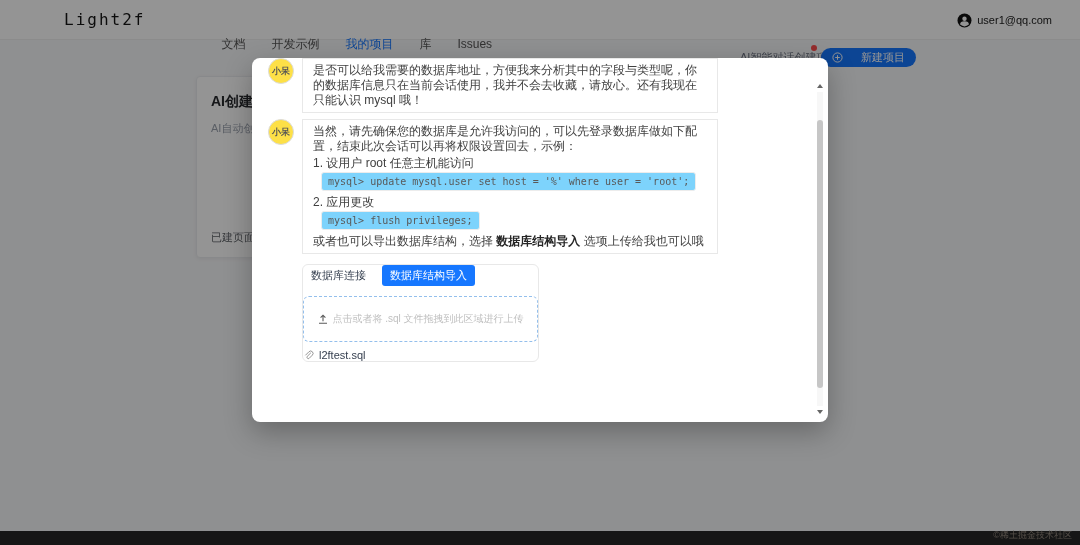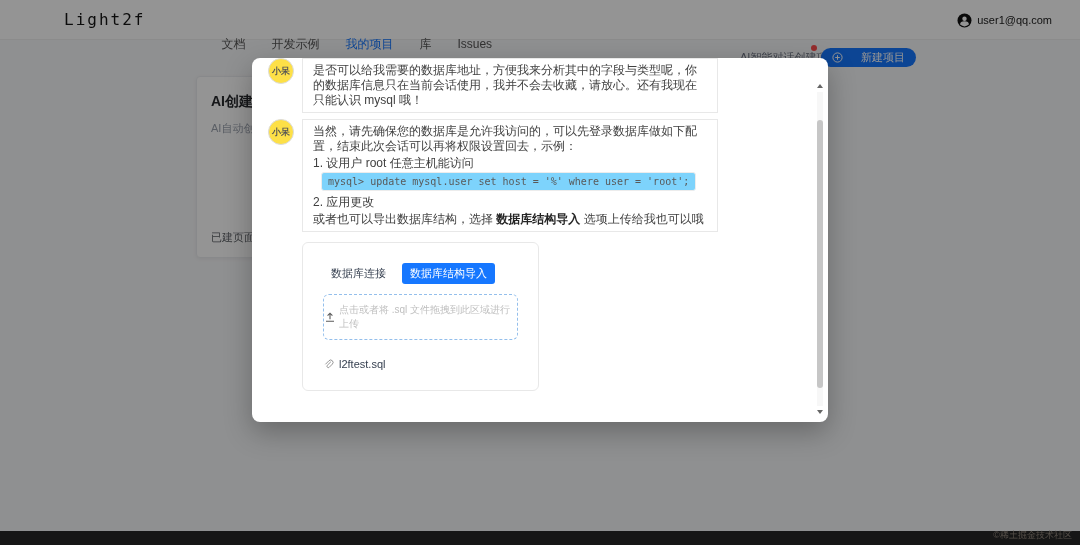--- a/index.html
+++ b/index.html
@@ -33,27 +33,27 @@
   .modal-close { position:absolute; top:11px; right:13px; font-size:13px; color:#8c8c8c; cursor:pointer; line-height:1; }
 
   .msg { display:flex; gap:8px; padding:0 16px; margin-bottom:6px; }
   .avatar { width:26px; height:26px; border-radius:50%; border:1px solid #dcdcdc; background:#fde047; color:#555; font-size:9px; display:flex; align-items:center; justify-content:center; flex-shrink:0;font-weight:bold; }
   .bubble { width:416px; border:1px solid #e8e8e8; border-radius:0; padding:4px 10px; font-size:12px; line-height:15px; color:#404040; }
   .step-line { margin-top:2px; }
   .code-chip { display:inline-block; margin:1px 0 2px 8px; font-family:"DejaVu Sans Mono","Liberation Mono",monospace; font-size:10px; background:#7dd3fc; border:1px solid #ececec; border-radius:3px; padding:1px 6px; color:#595959; }
   .outro { margin-top:2px; }
   .outro b { font-weight:bold; color:#262626; }
 
-  .panel { margin:10px 0 0 50px; width:237px; border:1px solid #e8e8e8; border-radius:6px; padding:20px; }
+  .panel { margin:10px 0 0 50px; width:237px; border:1px solid #e8e8e8; border-radius:6px; padding:0; }
   .tabs { display:flex; gap:8px; align-items:center; }
   .tab { font-size:11px; padding:3px 8px; border-radius:3px; color:#374151; cursor:pointer; white-space:nowrap; }
   .tab.active { background:#1677ff; color:#fff; }
   .dropzone { margin-top:10px; border:1px dashed #94bfec; border-radius:6px; height:46px; display:flex; flex-direction:row; align-items:center; justify-content:center; gap:3px; cursor:pointer; }
   .dz-text { font-size:10px; color:#bfbfbf; }
-  .file-row { margin-top:18px; display:flex; align-items:center; gap:5px; font-size:11px; color:#374151; }
+  .file-row { margin-top:7px; display:flex; align-items:center; gap:5px; font-size:11px; color:#374151; }
 
   
   .sb { position:absolute; top:26px; right:2px; bottom:8px; width:12px; z-index:5; }
   .sb-up, .sb-down { position:absolute; left:0; right:0; display:flex; justify-content:center; }
   .sb-up { top:0; }
   .sb-down { bottom:0; }
   .tri-up { width:0; height:0; border-left:3px solid transparent; border-right:3px solid transparent; border-bottom:4px solid #666; }
   .tri-down { width:0; height:0; border-left:3px solid transparent; border-right:3px solid transparent; border-top:4px solid #666; }
   .sb-track { position:absolute; top:8px; bottom:8px; left:3px; width:6px; background:#f7f7f7; }
   .sb-thumb { position:absolute; top:28px; left:0; width:6px; height:268px; background:#c6c6c6; border-radius:3px; }
@@ -126,20 +126,23 @@
           <span>1.</span>
           <span>设用户 root 任意主机能访问</span>
         </div>
         <div>
           <span class="code-chip">mysql&gt; update mysql.user set host = '%' where user = 'root';</span>
         </div>
         <div class="step-line">
           <span>2.</span>
           <span>应用更改</span>
         </div>
+        <div>
+          <span class="code-chip">mysql&gt; flush privileges;</span>
+        </div>
         <div class="outro">
           <span>或者也可以导出数据库结构，选择 </span><b>数据库结构导入</b><span> 选项上传给我也可以哦</span>
         </div>
       </div>
     </div>
 
     <div class="panel">
       <div class="tabs">
         <div class="tab">数据库连接</div>
         <div class="tab active">数据库结构导入</div>

